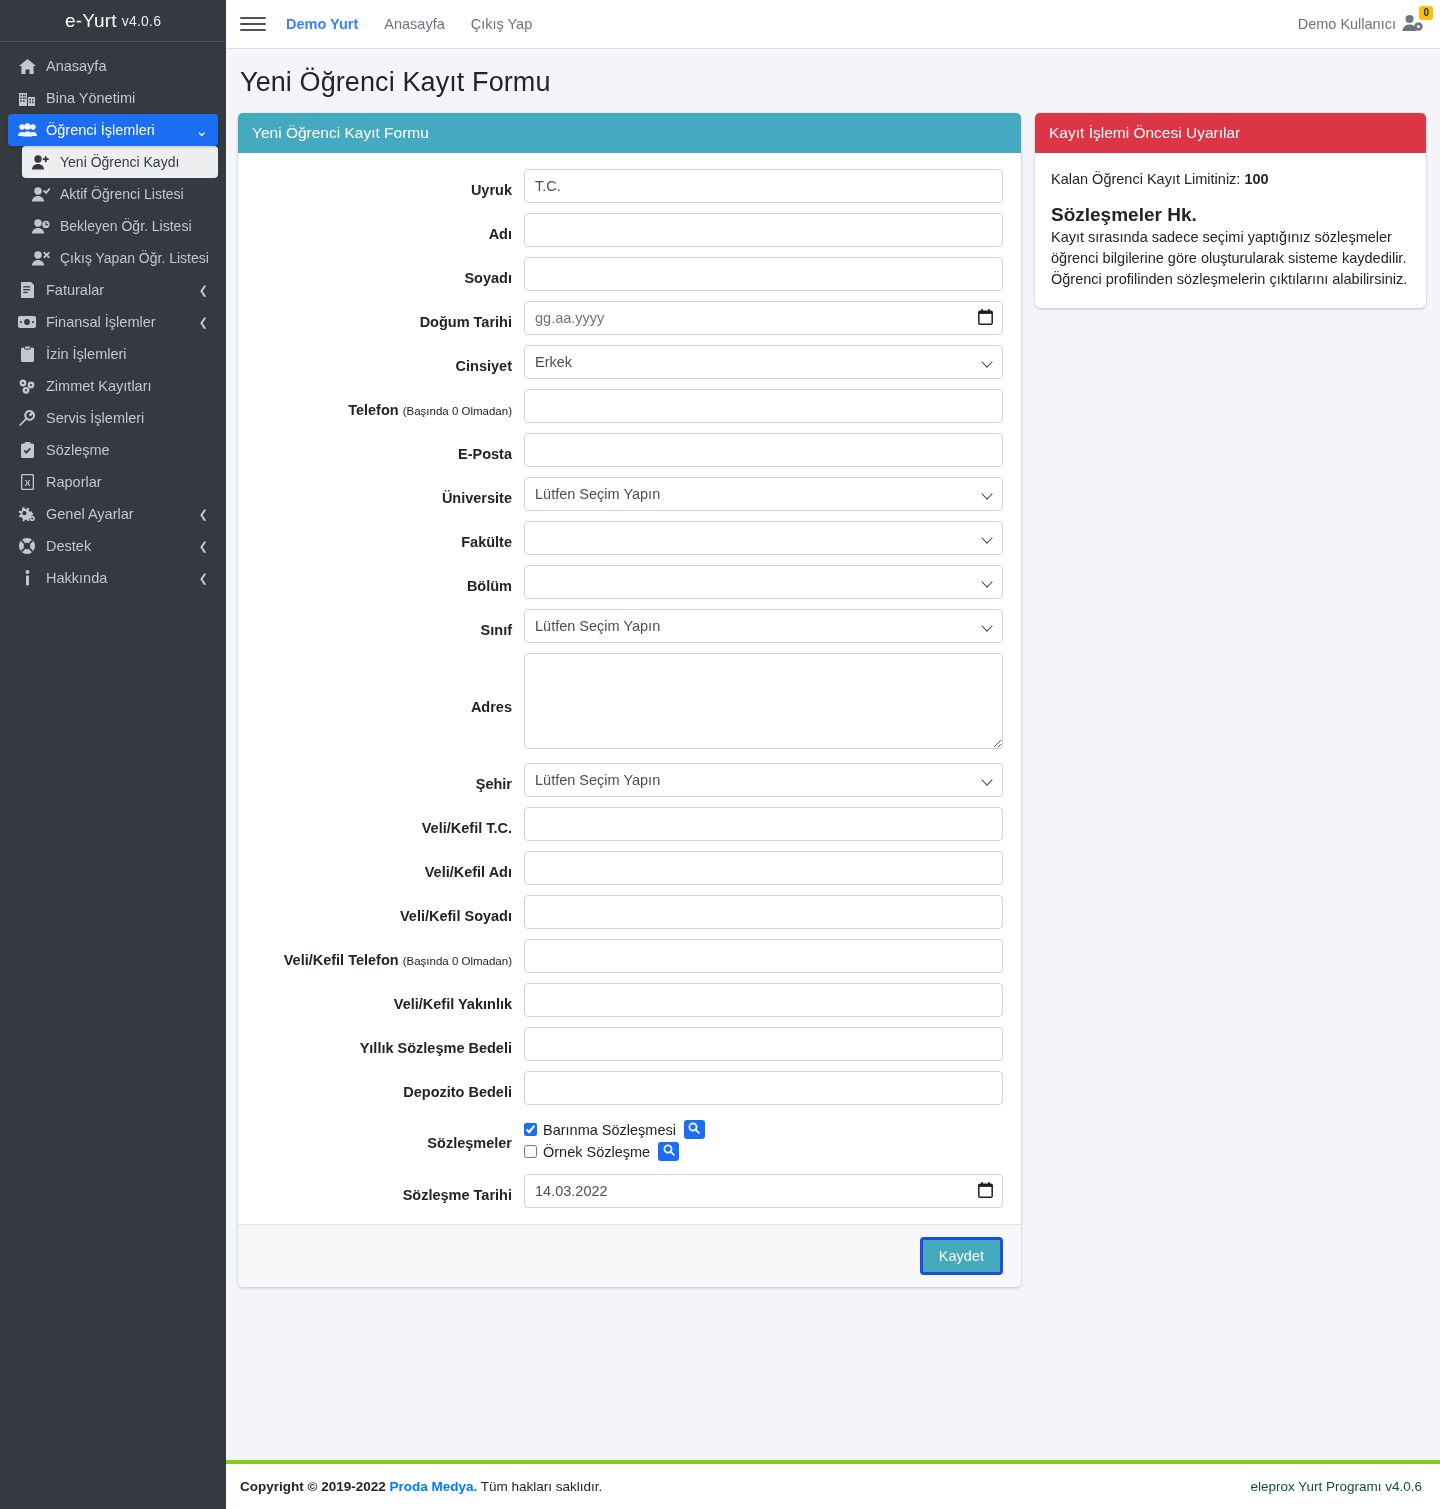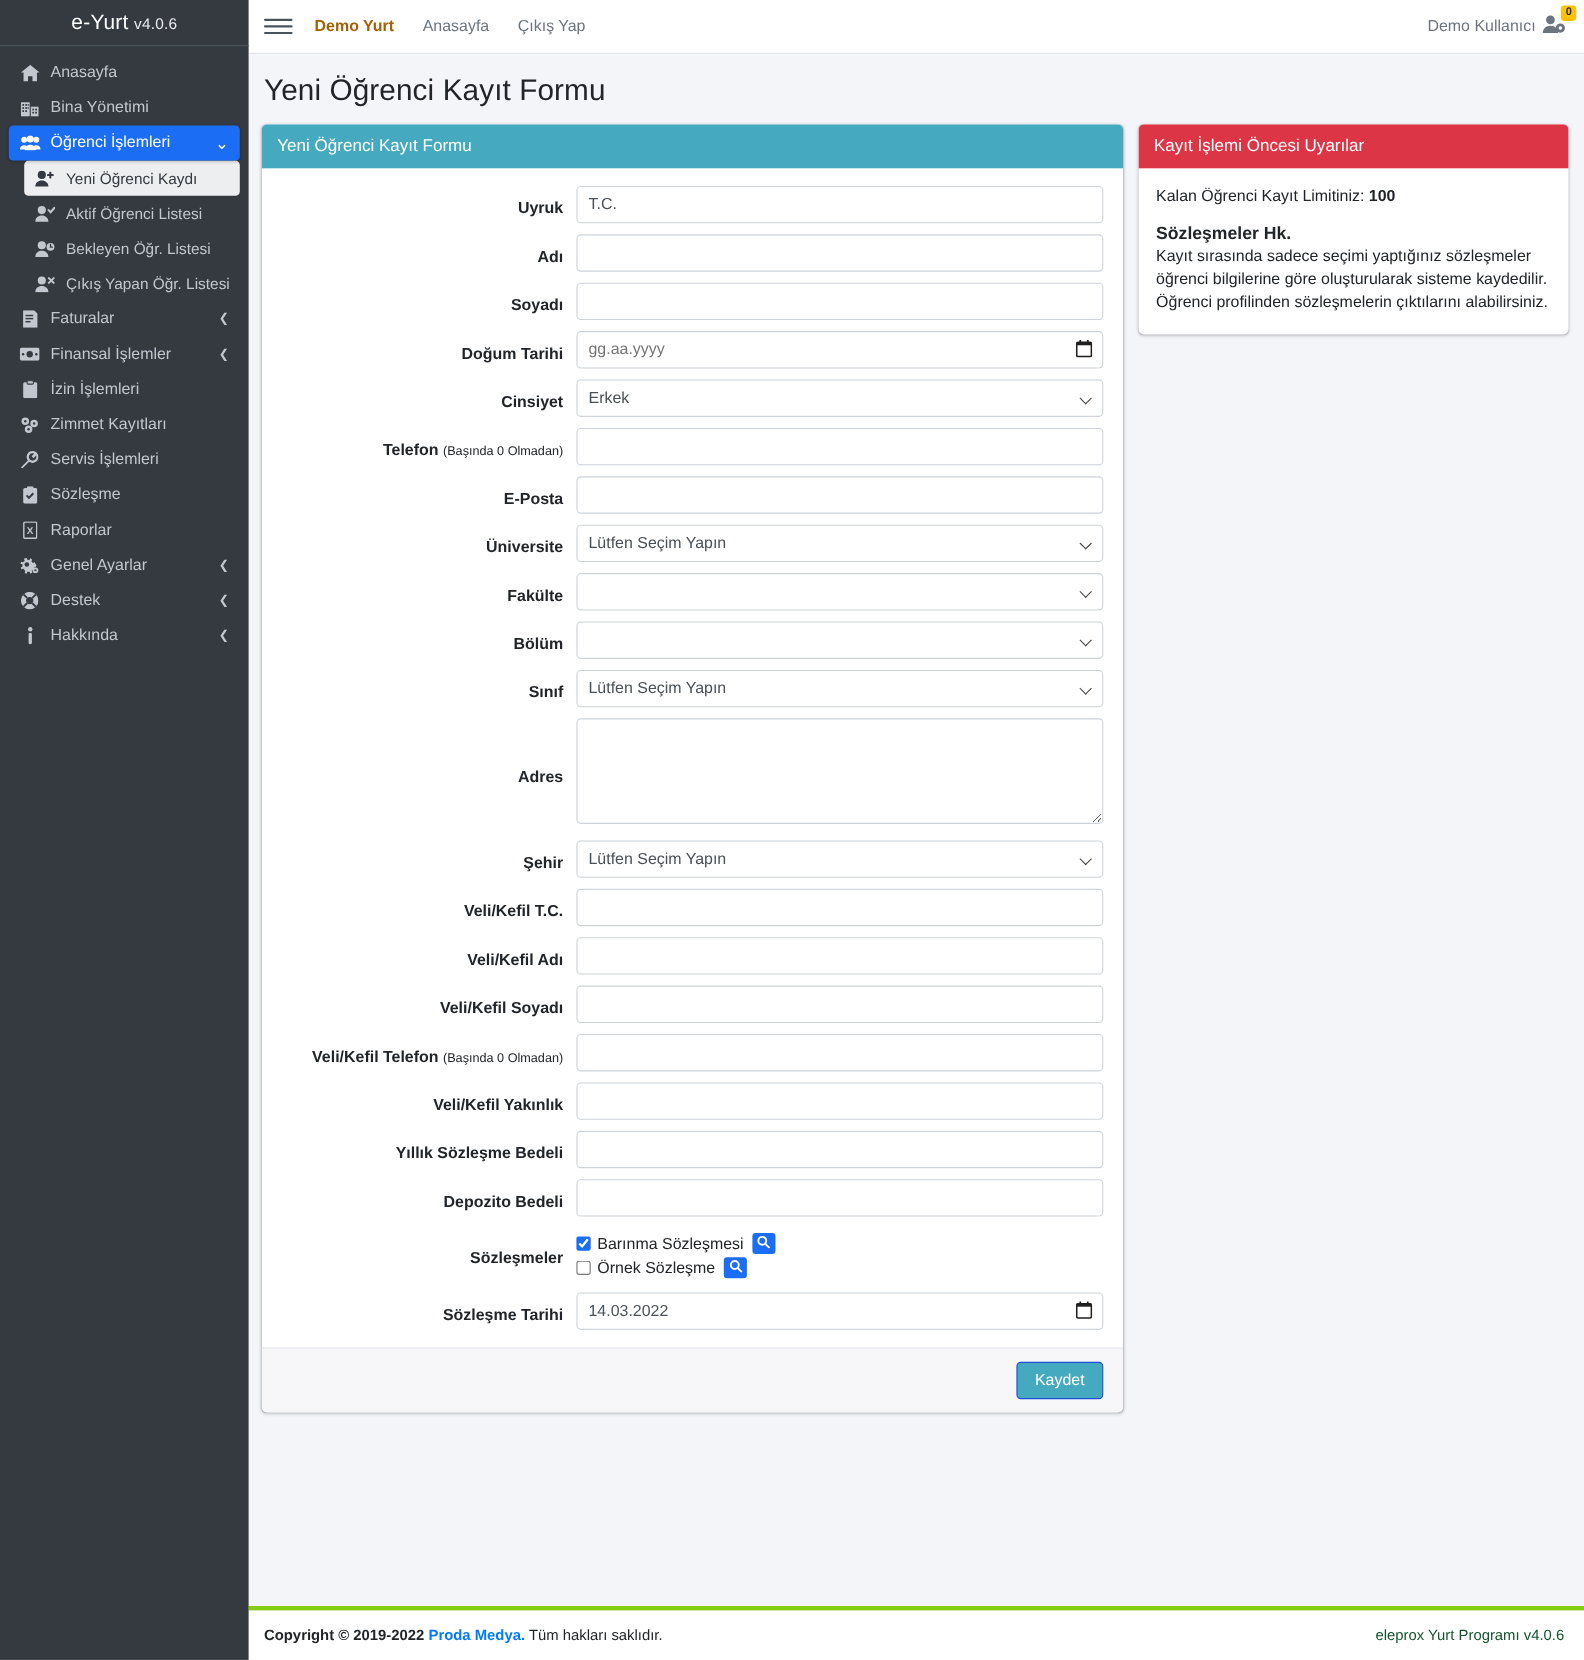--- a/index.html
+++ b/index.html
@@ -117,21 +117,21 @@
     gap: 4px; cursor: pointer; margin-right: 20px;
   }
   .hamburger span { display: block; height: 2px; background: #4b545c; border-radius: 1px; }
   .topnav-link {
     font-size: 14.5px;
     color: #6c757d;
     margin-right: 26px;
     cursor: pointer;
     white-space: nowrap;
   }
-  .topnav-link.bold { font-weight: bold; color: #a16207; }
+  .topnav-link.bold { font-weight: bold; color: #3b82f6; }
   .topbar-spacer { flex: 1; }
   .user-area {
     display: flex; align-items: center; gap: 6px;
     font-size: 14.5px; color: #6c757d; cursor: pointer;
     position: relative;
   }
   .user-badge {
     position: absolute;
     top: -8px; right: -9px;
     background: #ffc107;
@@ -273,40 +273,40 @@
     width: 21px; height: 19px;
     display: inline-flex;
     align-items: center;
     justify-content: center;
     cursor: pointer;
     margin-left: 2px;
   }
 
   .btn-save {
     background: #45aabf;
-    border: 1px solid #1d4ed8;
+    border: 3px solid #1d4ed8;
     color: #ffffff;
     font-family: "Liberation Sans", sans-serif;
     font-size: 14.5px;
     padding: 8px 16px;
     border-radius: 4px;
     cursor: pointer;
   }
 
   
   .warn-body { padding: 16px 16px 18px 16px; }
   .warn-line {
     font-size: 14.5px;
     color: #212529;
     line-height: 1.45;
     margin-bottom: 14px;
   }
   .warn-line b { font-weight: bold; }
   .warn-sub-title {
-    font-size: 16px;
+    font-size: 19px;
     font-weight: bold;
     color: #212529;
     margin-bottom: 1px;
   }
   .warn-text {
     font-size: 14.5px;
     color: #212529;
     line-height: 1.45;
   }
 

